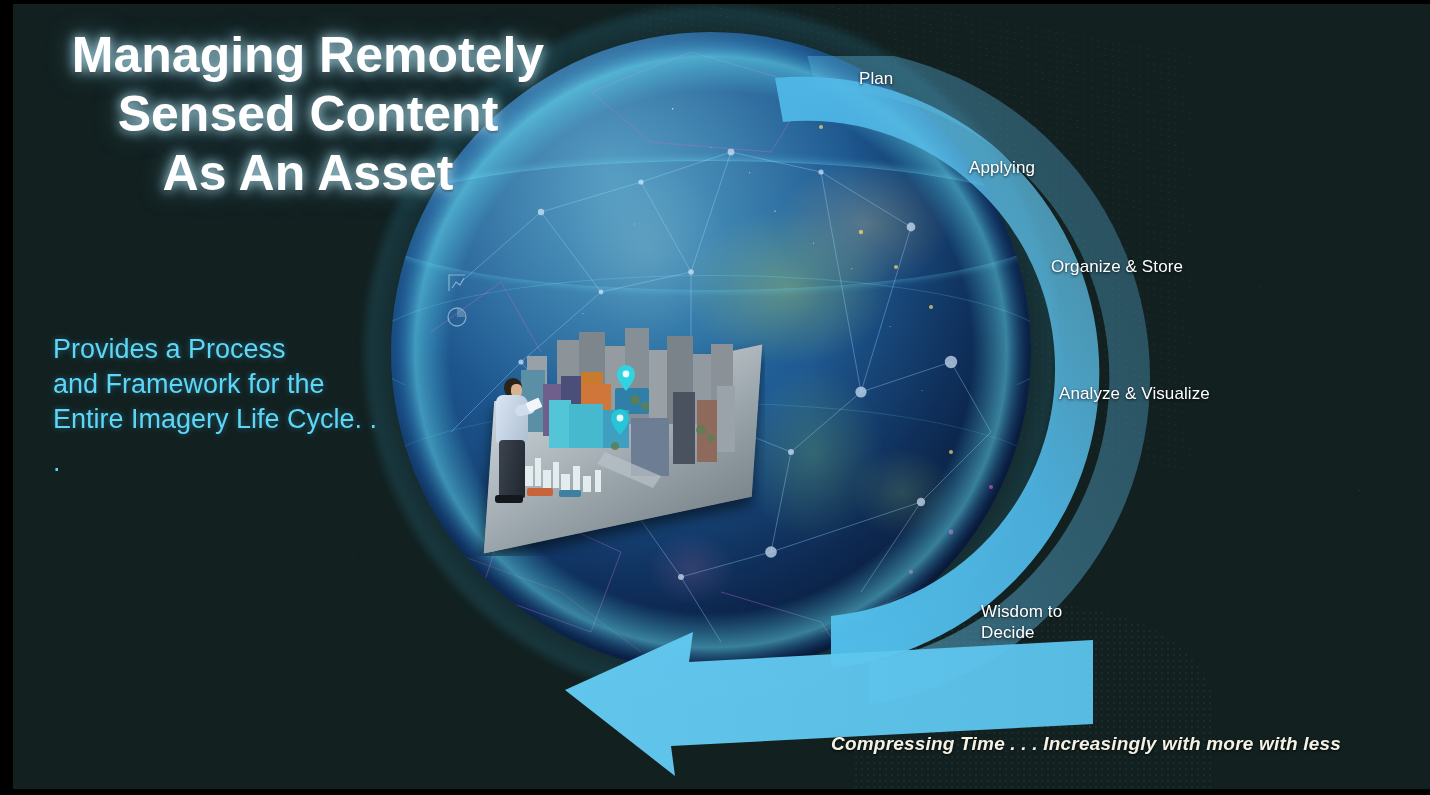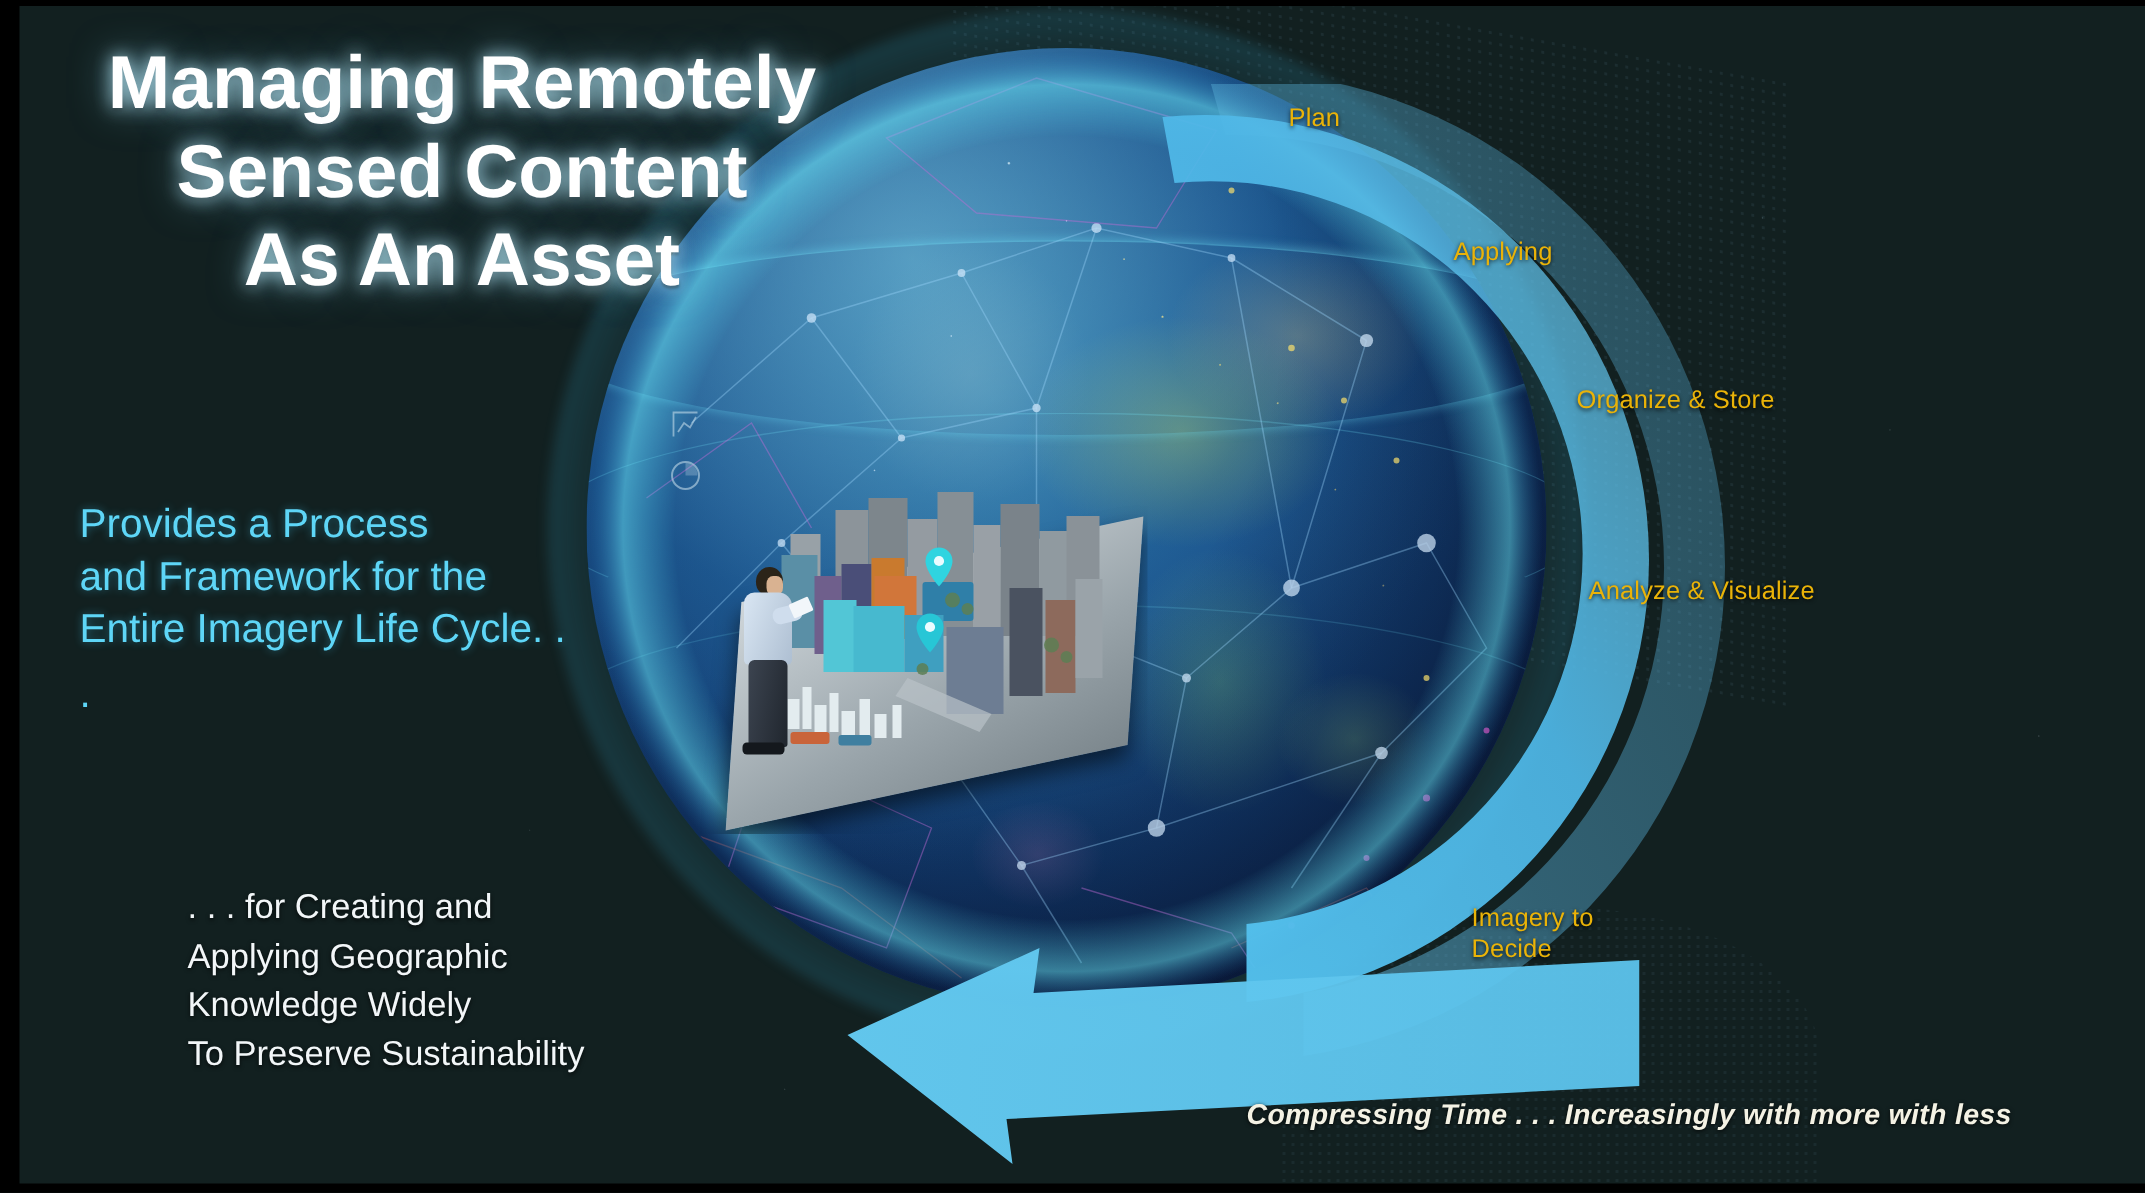--- a/index.html
+++ b/index.html
@@ -136,21 +136,21 @@
 
   
   #arc{
     position:absolute; left:556px; top:52px; width:660px; height:660px;
     pointer-events:none;
   }
 
   
   .banner{
     position:absolute; display:flex; align-items:center;
-    color:#eab308; font-size:17px; line-height:1.22;
+    color:#ffffff; font-size:17px; line-height:1.22;
     letter-spacing:.1px;
     text-shadow:0 1px 3px rgba(0,0,0,.8);
     padding-left:26px;
     white-space:pre-line;
   }
   .banner .bshape{
     position:absolute; inset:0; z-index:-1;
   }
   .banner .btext{ position:relative; z-index:2; }
 
@@ -463,21 +463,21 @@
         <defs>
             <linearGradient id="bgW" x1="0" y1="0" x2="1" y2="0">
           <stop offset="0%" stop-color="#0b6fae" stop-opacity="0"></stop>
           <stop offset="26%" stop-color="#0b79bb" stop-opacity=".85"></stop>
           <stop offset="100%" stop-color="#1496d8" stop-opacity="1"></stop>
         </linearGradient>
           </defs>
         <polygon points="0,10 196,0 196,62 0,82" fill="url(#bgW)"></polygon>
         <polyline points="196,0 196,62" stroke="#63d9f7" stroke-width="2.6" fill="none"></polyline>
       </svg>
-      <span class="btext">Imagery to
+      <span class="btext">Wisdom to
 Decide</span>
     </div>
 
     <div class="banner" style="left:646px; top:658px; width:256px; height:70px; padding-left:12px;">
       <svg class="bshape" viewBox="0 0 256 70" preserveAspectRatio="none">
         <defs>
             <linearGradient id="bgAc" x1="0" y1="0" x2="1" y2="0">
           <stop offset="0%" stop-color="#2f9bd0" stop-opacity="0"></stop>
           <stop offset="40%" stop-color="#0f85c4" stop-opacity=".55"></stop>
           <stop offset="100%" stop-color="#1496d8" stop-opacity=".95"></stop>
@@ -487,20 +487,16 @@
       </svg>
     </div>
 
     <div id="title">Managing Remotely
 Sensed Content
 As An Asset</div>
     <div id="subtitle">Provides a Process
   and Framework for the
     Entire Imagery Life Cycle. .</div>
     <div id="subdot">.</div>
-    <div id="tagline">. . . for Creating and
-   Applying Geographic
-     Knowledge Widely
-        To Preserve Sustainability</div>
     <div id="footnote">Compressing Time . . . Increasingly with more with less</div>
 
   </div>
 </div>
 
 </body></html>

